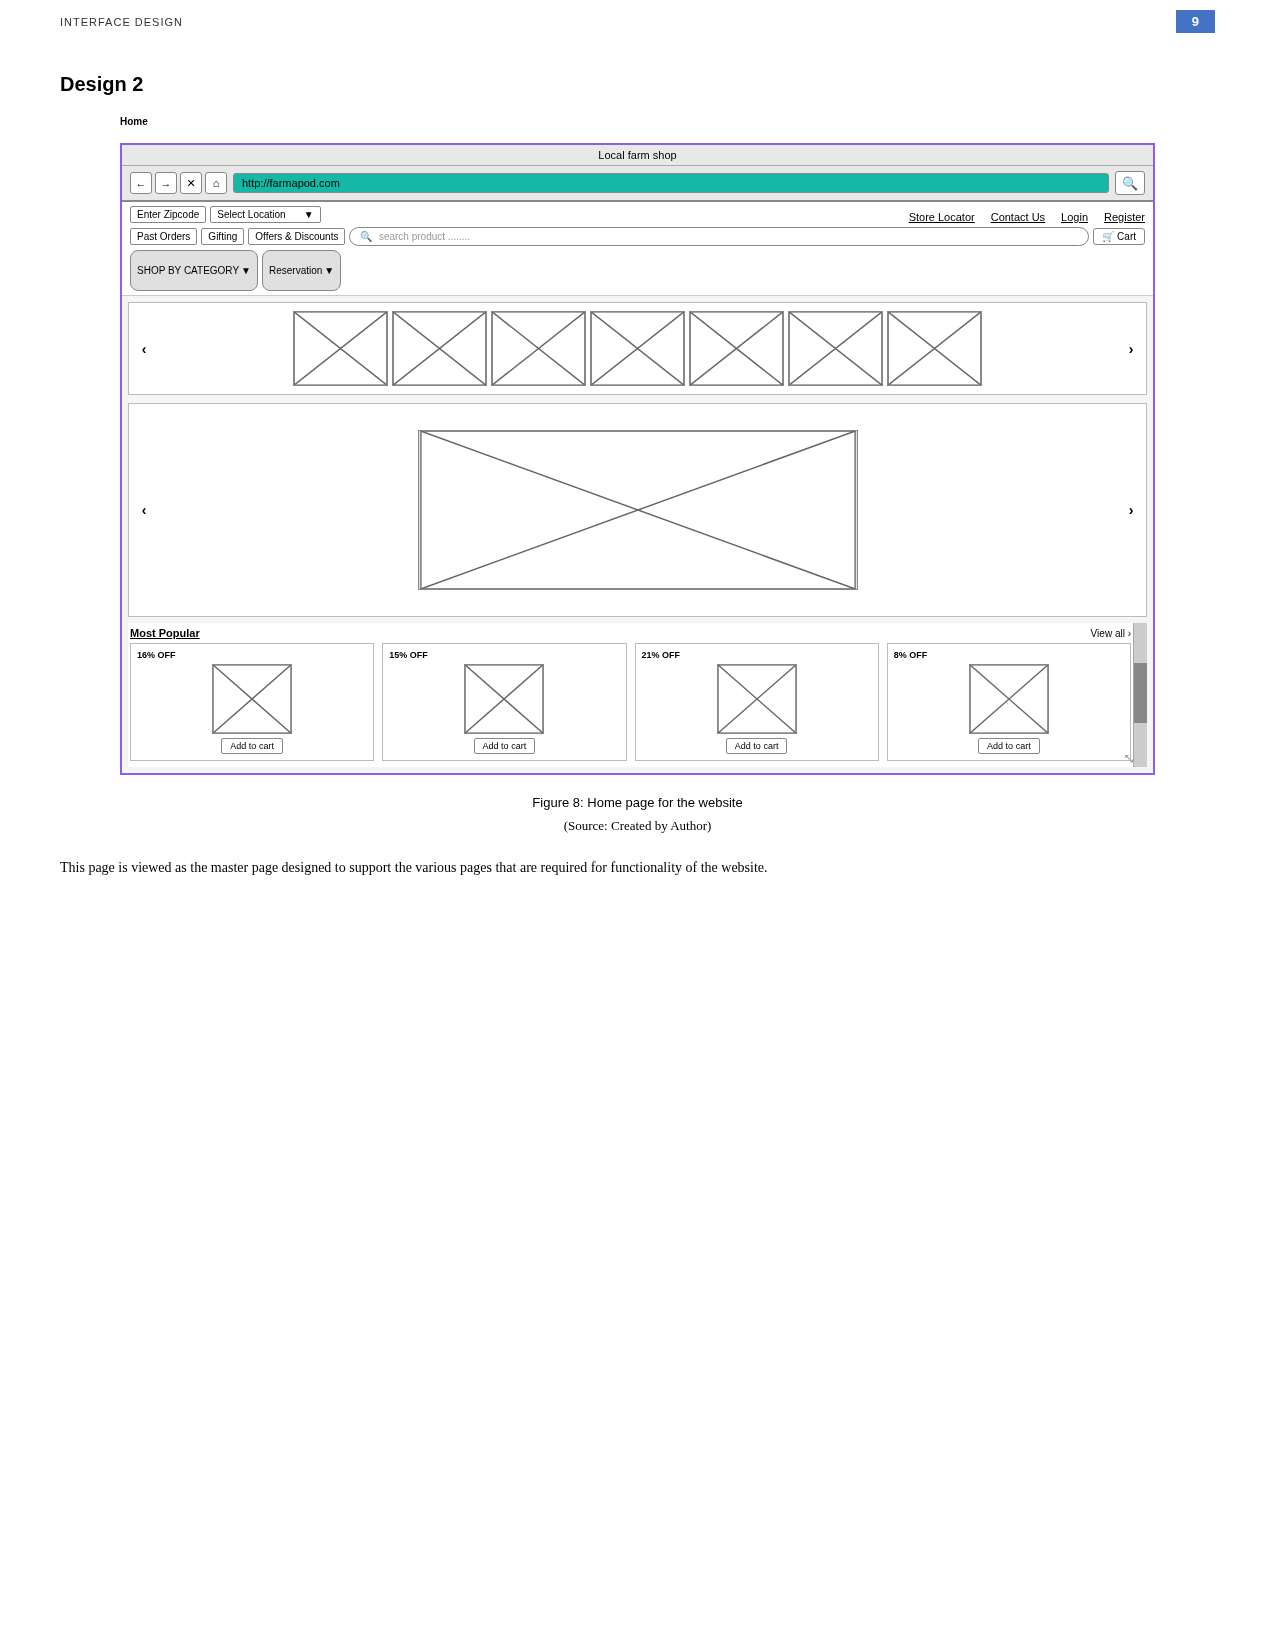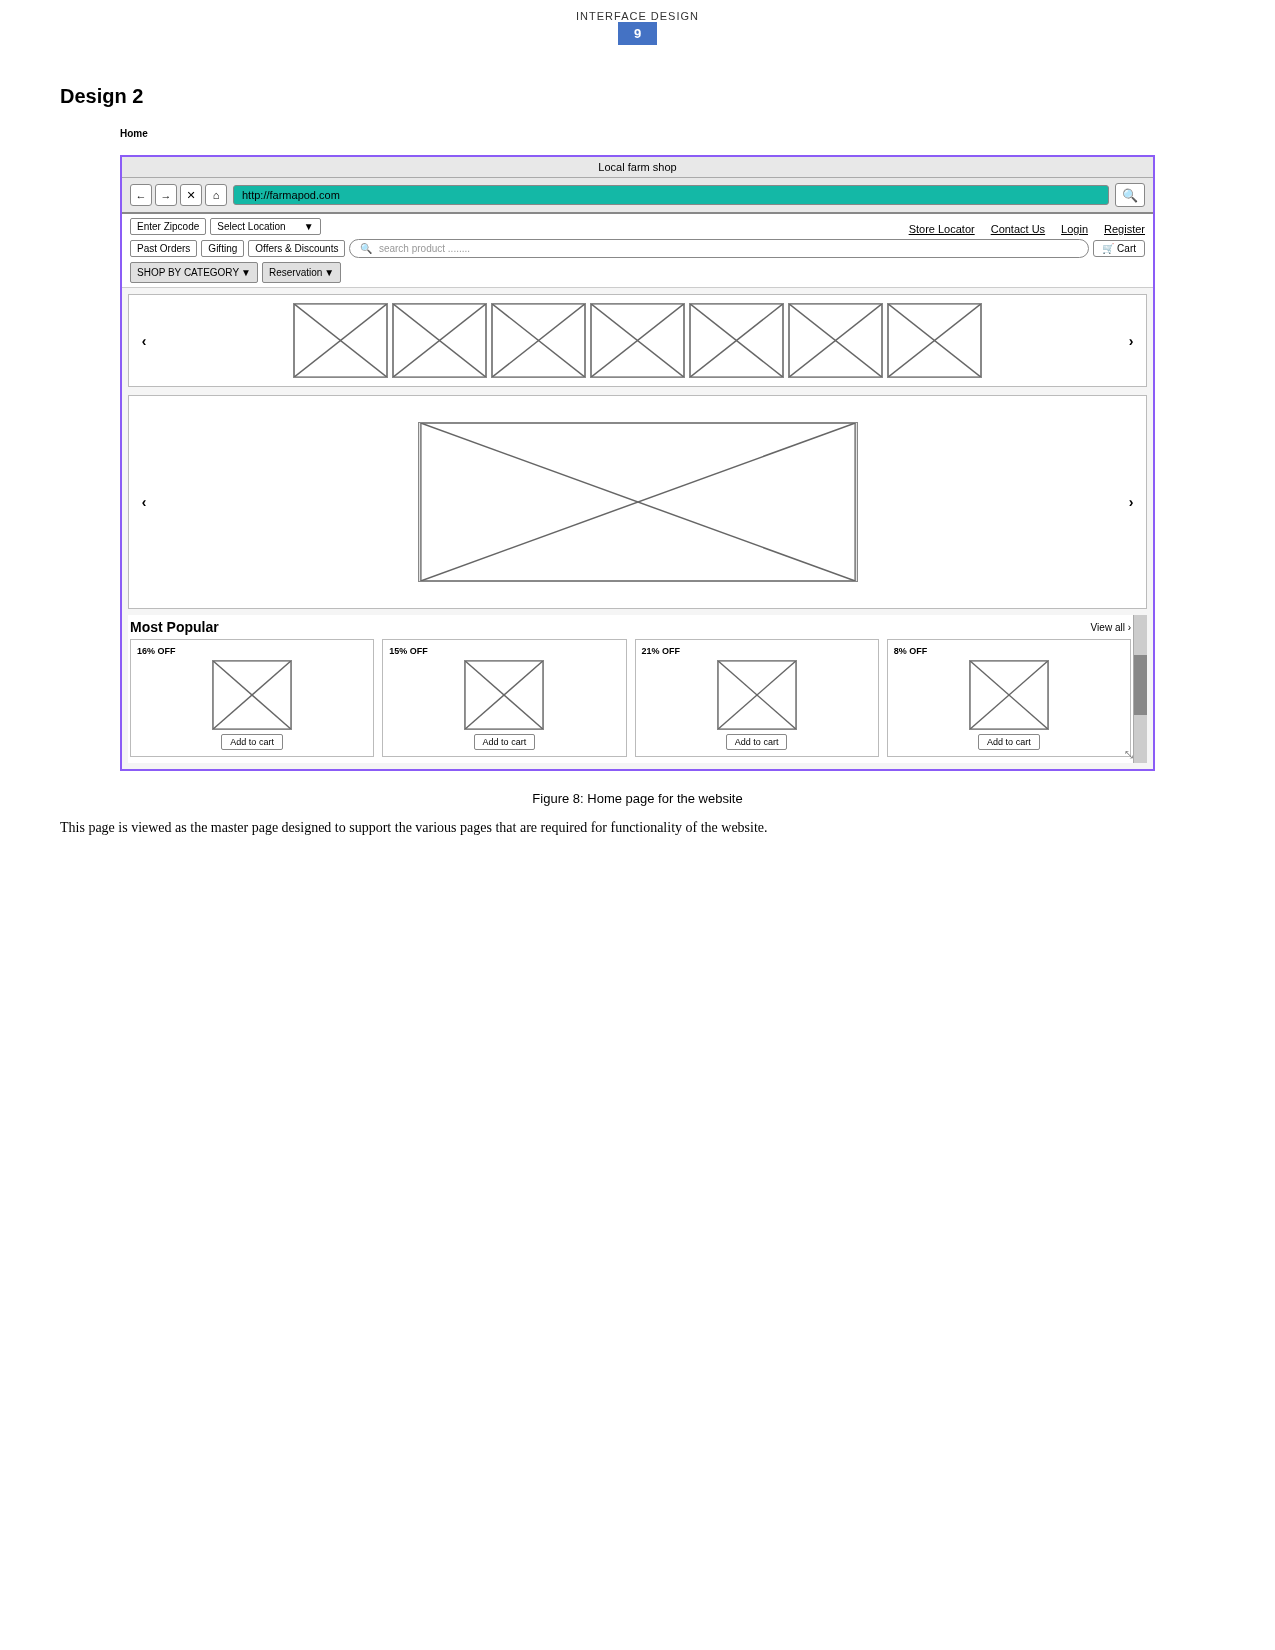--- a/index.html
+++ b/index.html
@@ -13,21 +13,20 @@
       position: relative;
     }
 
     
     .page-header {
       display: flex;
       justify-content: space-between;
       align-items: center;
       padding: 10px 60px 10px 60px;
       border-bottom: none;
-      flex-direction: column;
     }
     .header-title {
       font-size: 11px;
       letter-spacing: 1px;
       color: #333;
       font-family: Arial, sans-serif;
       text-transform: uppercase;
     }
     .page-number-badge {
       background: #4472C4;
@@ -192,22 +191,22 @@
     }
 
     .nav-row3 {
       display: flex;
       align-items: center;
       gap: 4px;
       margin-top: 4px;
     }
     .nav-btn-category {
       border: 1.5px solid #888;
-      border-radius: 2px;
-      padding: 4px 6px;
+      border-radius: 8px;
+      padding: 14px 6px;
       font-size: 10px;
       background: #e0e0e0;
       cursor: pointer;
       display: flex;
       align-items: center;
       gap: 2px;
     }
 
     
     .carousel-section {
@@ -520,21 +519,21 @@
                 <line x1="440" y1="0" x2="0" y2="160"></line>
               </svg>
           </div>
         </div>
         <div class="carousel-arrow">›</div>
       </div>
     </div>
 
     <div class="most-popular most-popular-wrapper">
       <div class="most-popular-header">
-        <span style="font-weight:bold; font-size:14px;">Most Popular</span>
+        <span style="font-weight:bold; font-size:11px;text-decoration:underline;">Most Popular</span>
         <span class="view-all-link">View all ›</span>
       </div>
       <div class="product-grid">
 
         <div class="product-card">
           <span class="product-badge">16% OFF</span>
           <div class="placeholder-img product-img">
             <svg viewBox="0 0 80 70" xmlns="http://www.w3.org/2000/svg" class="x-mark">
                 <rect width="80" height="70" fill="none" stroke="#888" stroke-width="1.5"></rect>
                 <line x1="0" y1="0" x2="80" y2="70"></line>
@@ -584,18 +583,19 @@
 
       <div class="scrollbar-area">
         <div class="scrollbar-thumb"></div>
       </div>
       <span class="resize-icon">⤡</span>
     </div>
 
   </div>
 
   <div class="figure-caption">Figure 8: Home page for the website</div>
+  <div class="figure-source">(Source: Created by Author)</div>
 
   <p class="body-text">
     <span>This page is viewed as the master page designed to support the various pages that are required for functionality of the website.</span>
   </p>
 
 </div>
 
 </body></html>

